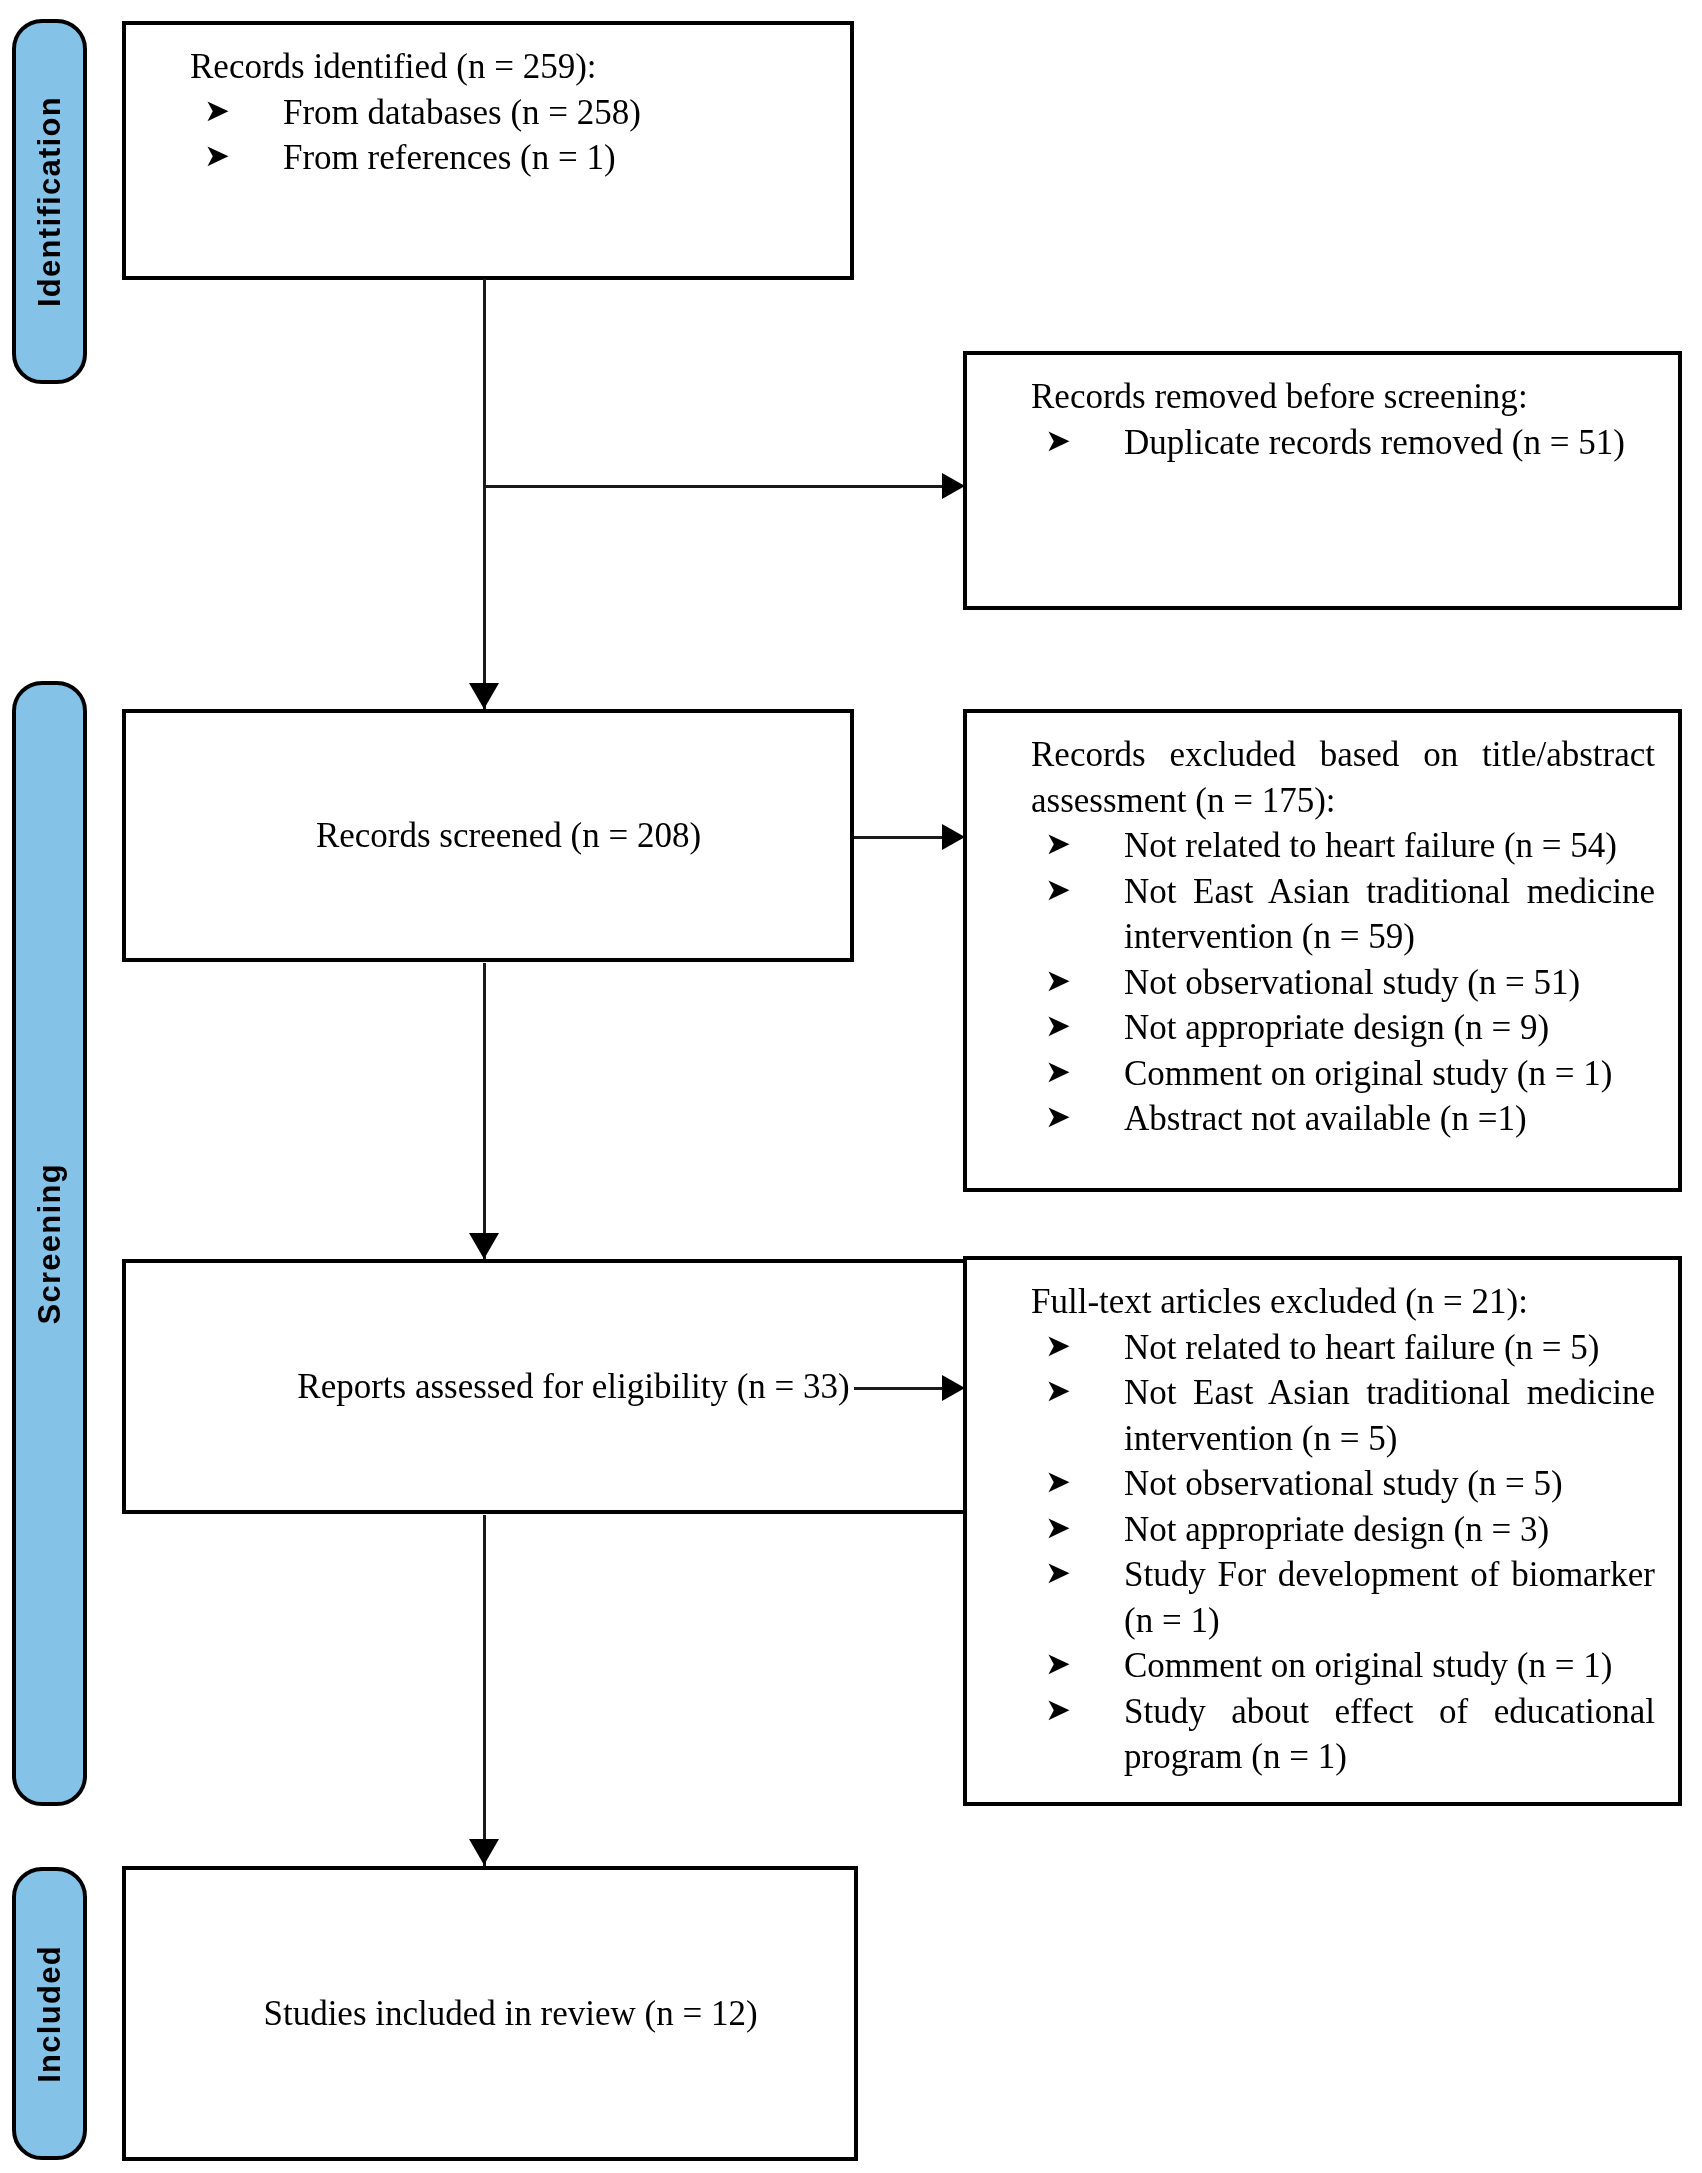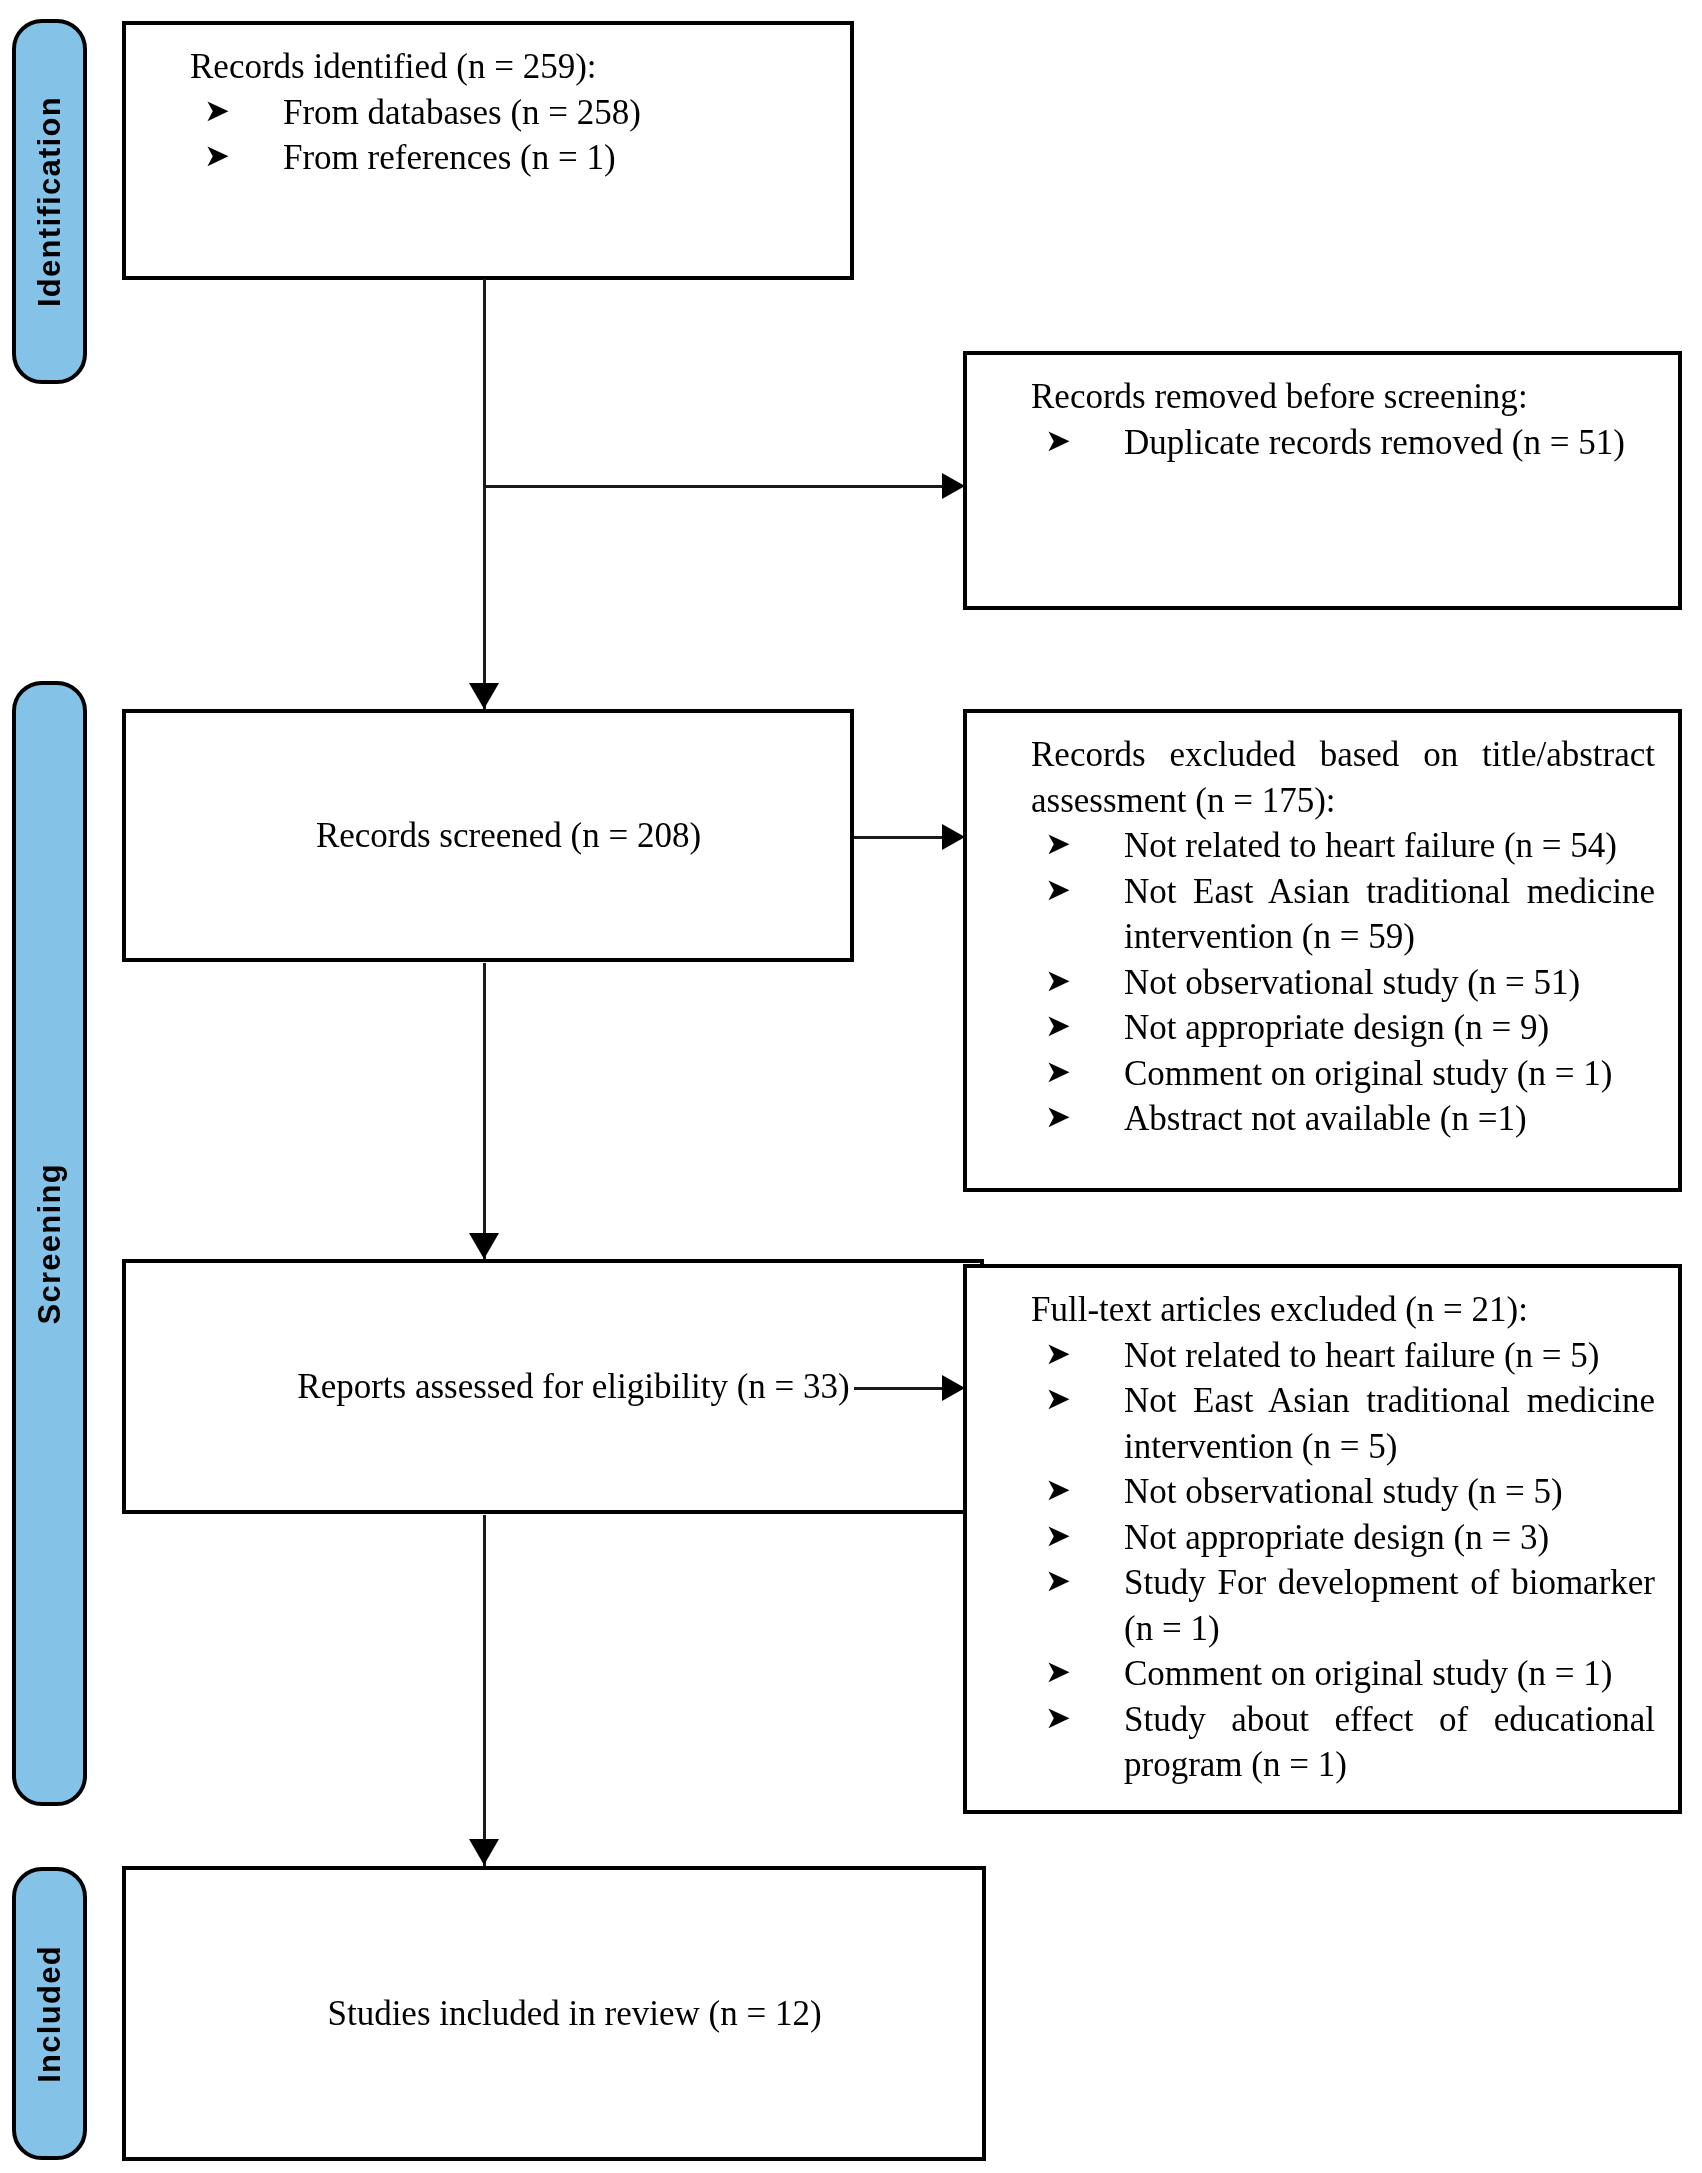--- a/index.html
+++ b/index.html
@@ -226,21 +226,21 @@
 
   <div class="box centered" style="left:122px; top:1259px; width:862px; height:255px;">
     <div class="box-inner">
       <span class="box-title">Reports assessed for eligibility (n = 33)</span>
     </div>
   </div>
 
   <div class="hline" style="left:854px; top:1387px; width:92px;"></div>
   <div class="arrow-right" style="left:942px; top:1375px;"></div>
 
-  <div class="box" style="left:963px; top:1256px; width:719px; height:550px;margin-top:8px;">
+  <div class="box" style="left:963px; top:1256px; width:719px; height:550px;">
     <div class="box-inner">
       <span class="box-title">Full-text articles excluded (n = 21):</span>
       <ul class="bullets">
         <li class="nowrap-item">
           <span class="arrow-bullet">➤</span>
           <span>Not related to heart failure (n = 5)</span>
         </li>
         <li>
           <span class="arrow-bullet">➤</span>
           <span>Not East Asian traditional medicine intervention (n = 5)</span>
@@ -265,20 +265,20 @@
           <span class="arrow-bullet">➤</span>
           <span>Study about effect of educational program (n = 1)</span>
         </li>
       </ul>
     </div>
   </div>
 
   <div class="vline" style="left:483px; top:1515px; height:351px;"></div>
   <div class="arrow-down" style="left:469px; top:1839px;"></div>
 
-  <div class="box centered" style="left:122px; top:1866px; width:864px; height:295px;">
+  <div class="box centered" style="left:122px; top:1866px; width:736px; height:295px;">
     <div class="box-inner">
       <span class="box-title">Studies included in review (n = 12)</span>
     </div>
   </div>
 
 </div>
 
 
 </body></html>

